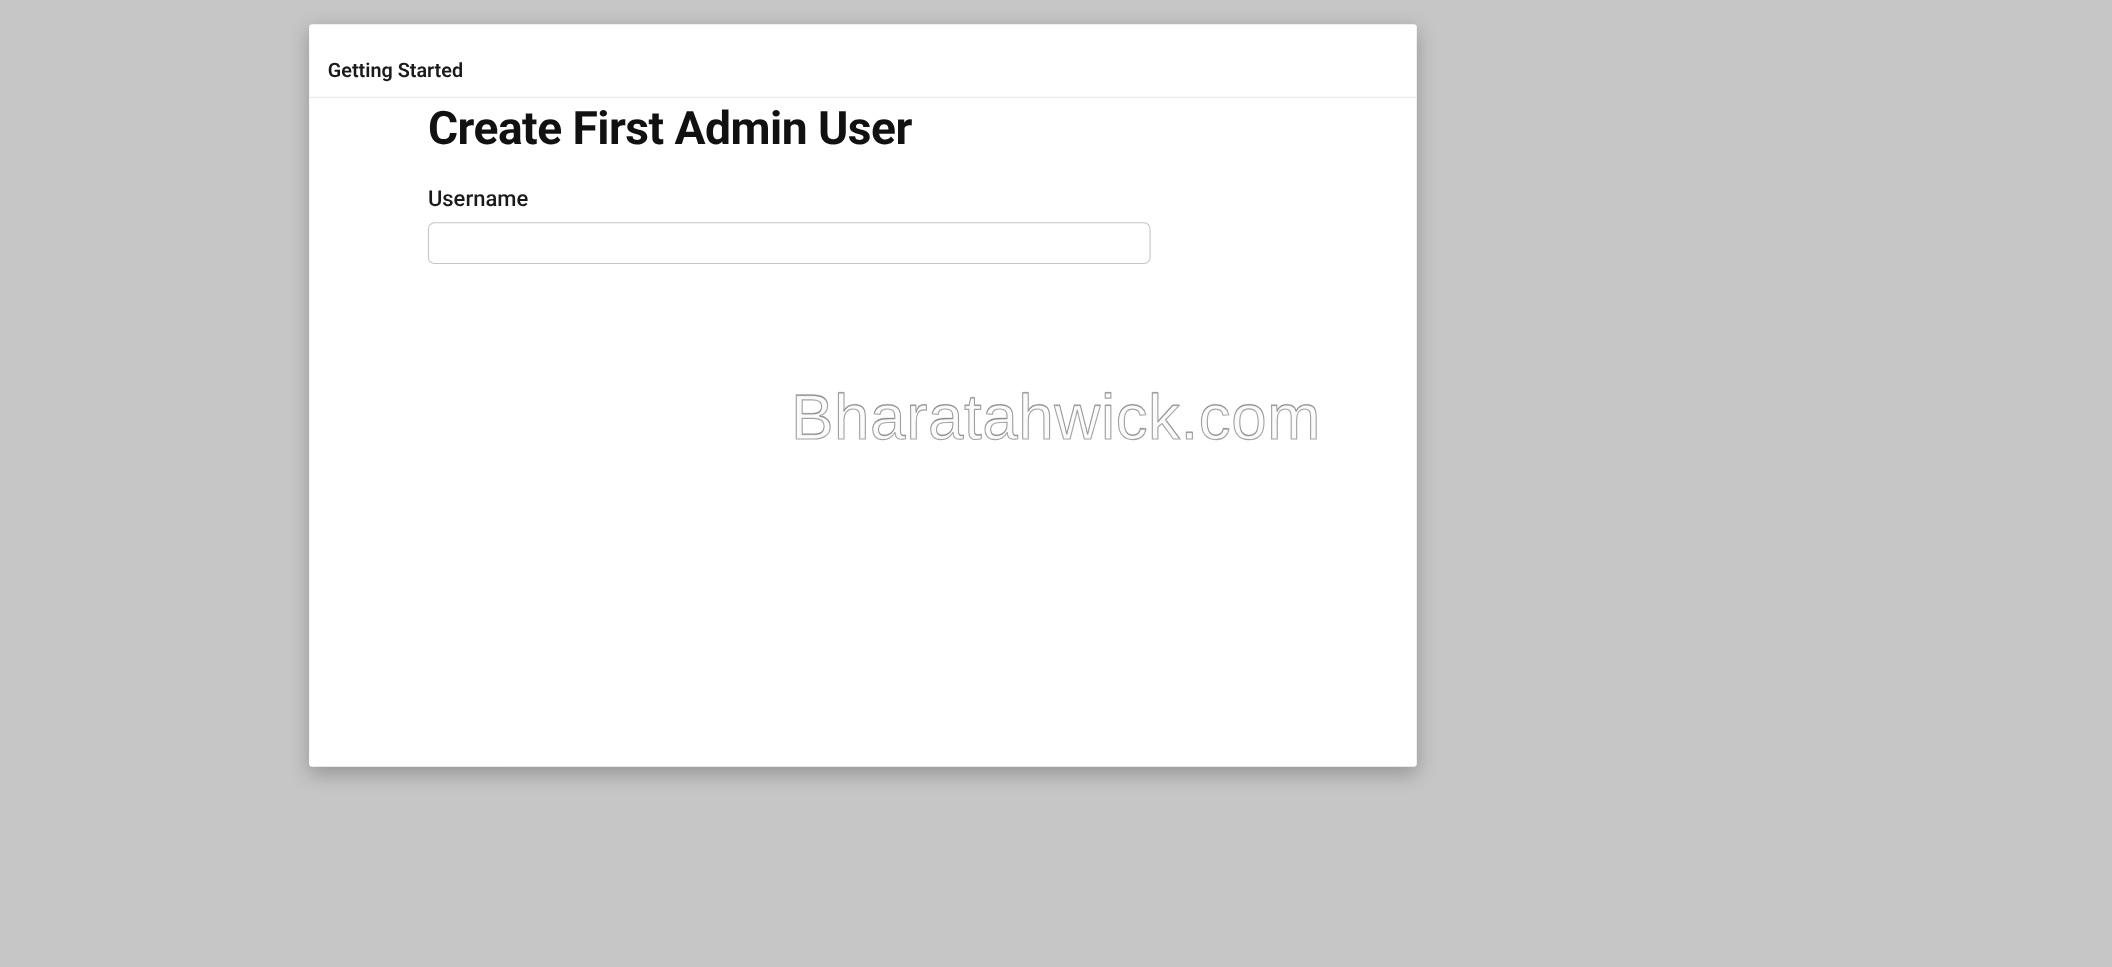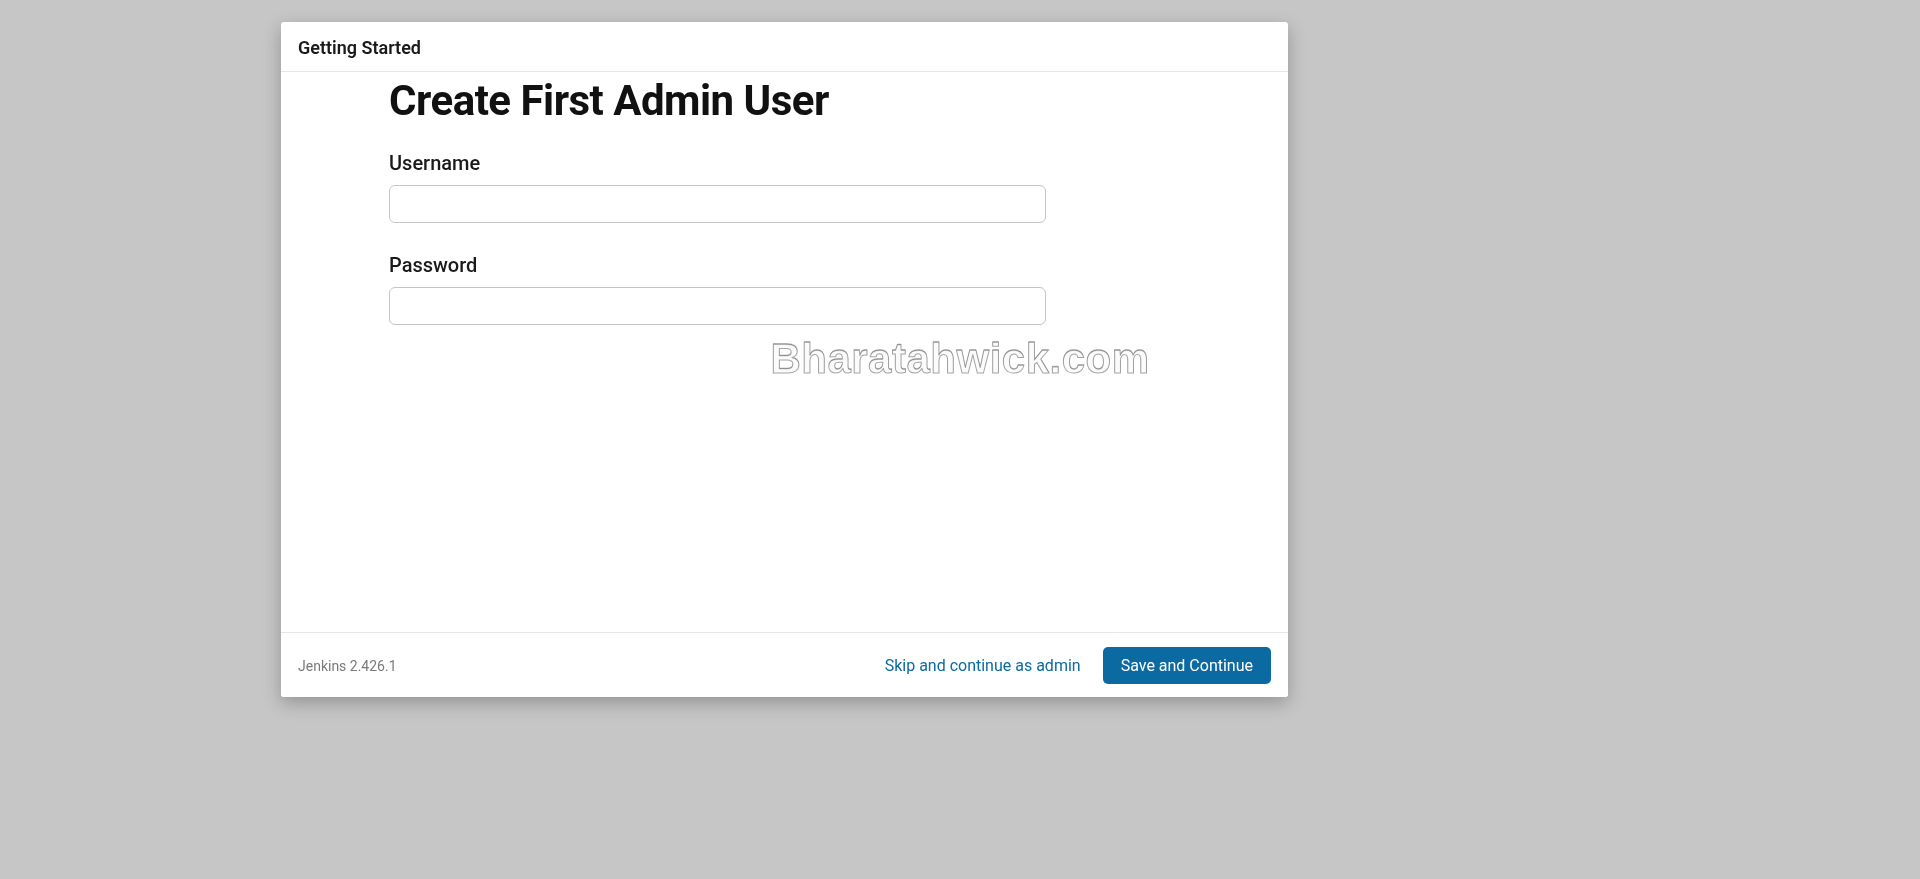--- a/index.html
+++ b/index.html
@@ -29,20 +29,21 @@
       overflow: hidden;
     }
     .modal-header {
       padding: 15px 17px 13px 17px;
       border-bottom: 1px solid #e7e7e7;
     }
     .modal-header-title {
       font-size: 18px;
       font-weight: 600;
       color: #1a1a1a;
+      margin-top: 17px;
     }
     .modal-body-wrapper {
       position: relative;
       flex: 1 1 auto;
       overflow: hidden;
     }
     .modal-body {
       position: absolute;
       inset: 0;
       overflow-y: auto;
@@ -114,25 +115,25 @@
       background-color: #0b6aa2;
       color: #ffffff;
       border: none;
       padding: 9px 18px;
       border-radius: 5px;
       cursor: pointer;
       font-family: inherit;
     }
     .watermark {
       position: absolute;
-      top: 335px;
+      top: 346px;
       left: 50%;
       transform: translateX(-50%);
-      font-size: 42px;
-      font-weight: 700;
+      font-size: 58px;
+      font-weight: 400;
       font-family: "Segoe UI", Arial, sans-serif;
       color: rgba(255,255,255,0.0);
       -webkit-text-stroke: 1px rgba(90,90,90,0.55);
       text-shadow: 0 1px 0 rgba(255,255,255,0.9), 0 -1px 0 rgba(0,0,0,0.18);
       pointer-events: none;
       user-select: none;
       white-space: nowrap;
       z-index: 50;
       letter-spacing: 0.5px;
     }
@@ -152,34 +153,25 @@
   <div class="modal-body-wrapper">
     <div class="modal-body">
 
       <h1 class="page-title">Create First Admin User</h1>
 
       <div class="field-group">
         <label class="field-label">Username</label>
         <input type="text" class="field-input" value="" style="">
       </div>
 
-      <div class="field-group">
-        <label class="field-label">Password</label>
-        <input type="password" class="field-input" value="" style="">
-      </div>
 
 
 
 
       <div class="spacer-extra"></div>
 
     </div>
   </div>
 
-  <div class="modal-footer">
-    <span class="footer-version">Jenkins 2.426.1</span>
-    <button class="btn-link">Skip and continue as admin</button>
-    <button class="btn-primary">Save and Continue</button>
-  </div>
 
 </div>
 
 <div class="watermark">Bharatahwick.com</div>
 
 </body></html>

